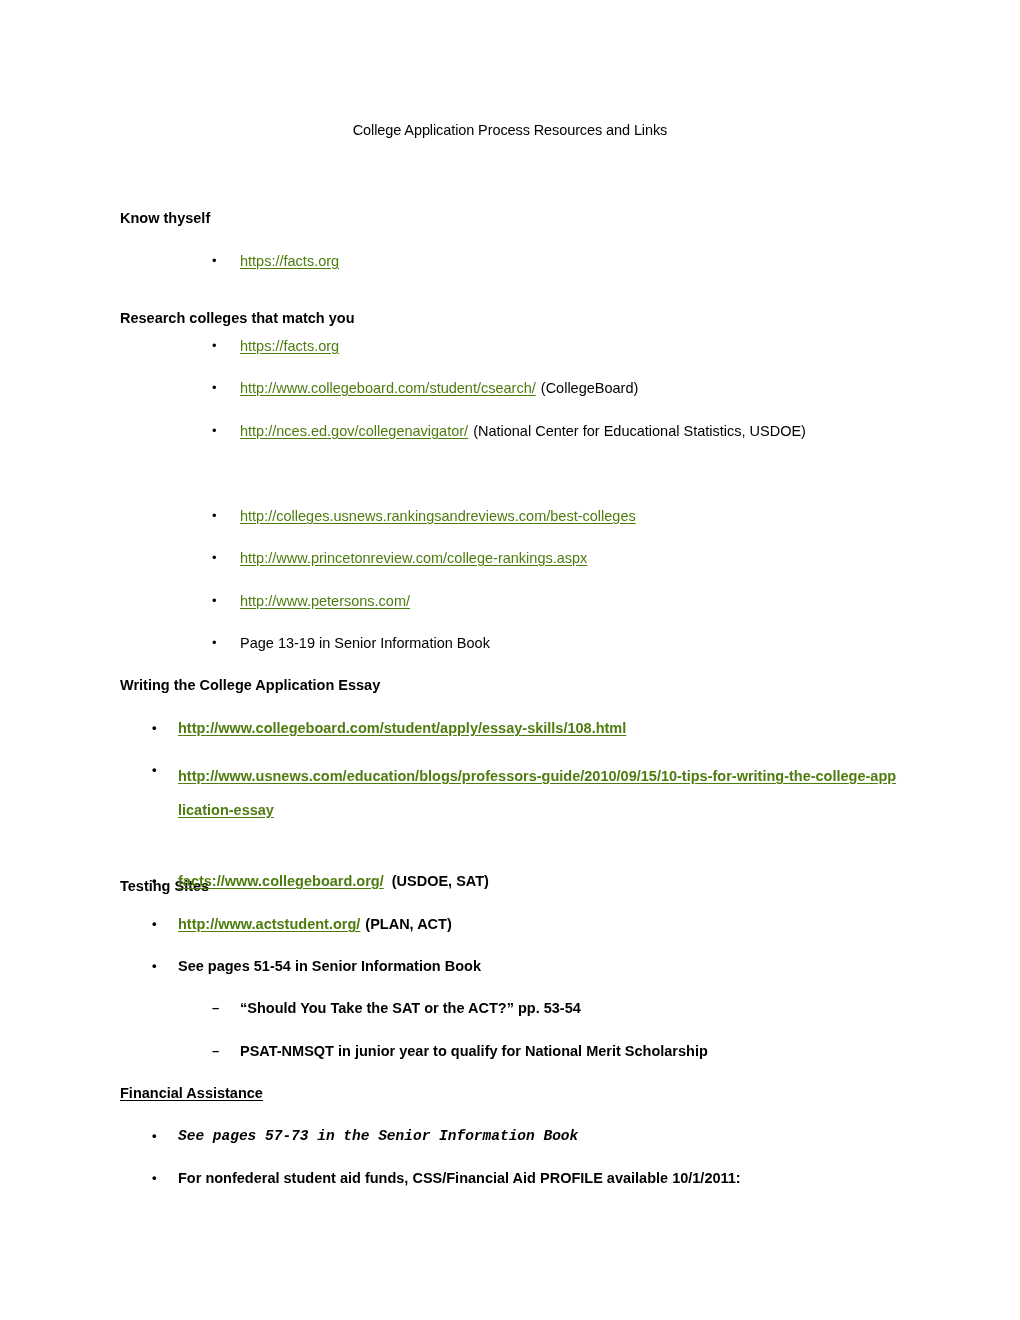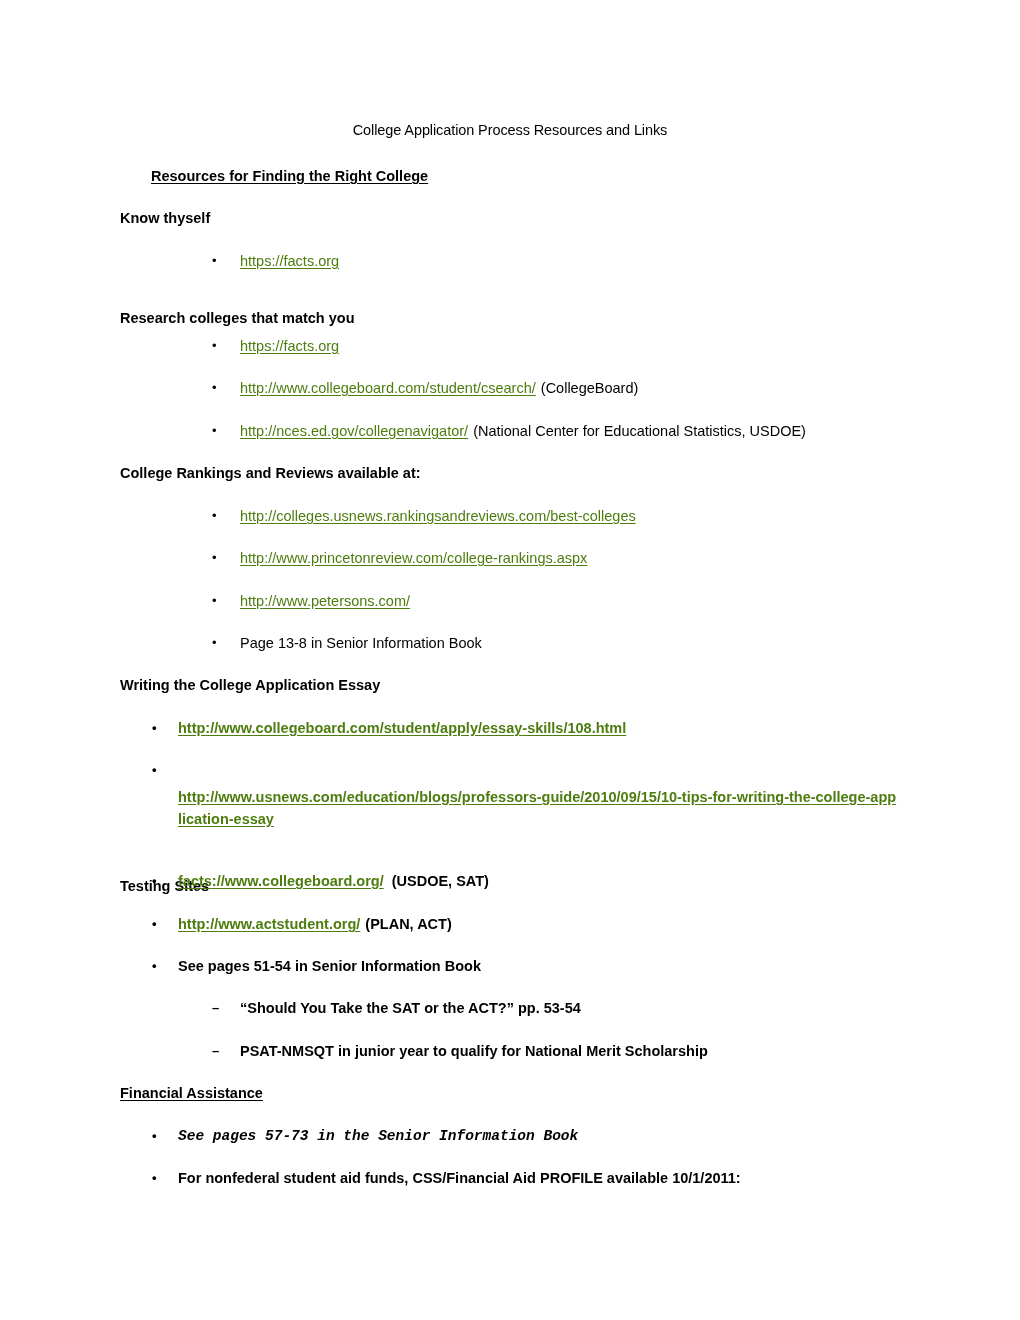--- a/index.html
+++ b/index.html
@@ -92,21 +92,20 @@
   .bi { font-weight: bold; font-style: italic; font-family: Liberation Mono, monospace; }
   .wrapline { white-space: normal; }
 </style>
 </head>
 <body>
 
 <div class="page">
 
   <div class="doc-title">College Application Process Resources and Links</div>
 
-  <div class="line heading heading-underline heading-indent" style="top:166px;">Resources for Finding the Right College</div>
 
   <div class="line heading" style="top:208px;">Know thyself</div>
 
   <div class="bullet-row lvl-a" style="top:250px;">
     <span class="bullet">•</span>
     <span class="btext"><a class="link" href="#">https://facts.org</a></span>
   </div>
 
   <div class="line heading" style="top:308px;">Research colleges that match you</div>
 
@@ -118,52 +117,51 @@
   <div class="bullet-row lvl-a" style="top:377px;">
     <span class="bullet">•</span>
     <span class="btext"><a class="link" href="#">http://www.collegeboard.com/student/csearch/</a><span style="margin-left:5px;">(CollegeBoard)</span></span>
   </div>
 
   <div class="bullet-row lvl-a" style="top:420px;">
     <span class="bullet">•</span>
     <span class="btext"><a class="link" href="#">http://nces.ed.gov/collegenavigator/</a><span style="margin-left:5px;">(National Center for Educational Statistics, USDOE)</span></span>
   </div>
 
-  <div class="line heading" style="top:463px;">College Rankings and Reviews available at:</div>
 
   <div class="bullet-row lvl-a" style="top:505px;">
     <span class="bullet">•</span>
     <span class="btext"><a class="link" href="#">http://colleges.usnews.rankingsandreviews.com/best-colleges</a></span>
   </div>
 
   <div class="bullet-row lvl-a" style="top:547px;">
     <span class="bullet">•</span>
     <span class="btext"><a class="link" href="#">http://www.princetonreview.com/college-rankings.aspx</a></span>
   </div>
 
   <div class="bullet-row lvl-a" style="top:590px;">
     <span class="bullet">•</span>
     <span class="btext"><a class="link" href="#">http://www.petersons.com/</a></span>
   </div>
 
   <div class="bullet-row lvl-a" style="top:632px;">
     <span class="bullet">•</span>
-    <span class="btext">Page 13-8 in Senior Information Book</span>
+    <span class="btext">Page 13-19 in Senior Information Book</span>
   </div>
 
   <div class="line heading" style="top:675px;">Writing the College Application Essay</div>
 
   <div class="bullet-row lvl-b" style="top:717px;">
     <span class="bullet b">•</span>
     <span class="btext"><a class="link bold" href="#">http://www.collegeboard.com/student/apply/essay-skills/108.html</a></span>
   </div>
 
   <div class="bullet-row lvl-b" style="top:759px; width:745px;">
     <span class="bullet b">•</span>
-    <span class="btext wrapline" style="line-height:22px;margin-top:27px;"><a class="link bold wrapline" href="#" style="word-break:break-all;">http://www.usnews.com/education/blogs/professors-guide/2010/09/15/10-tips-for-writing-the-college-application-essay</a></span>
+    <span class="btext wrapline" style="line-height:34px;"><a class="link bold wrapline" href="#" style="word-break:break-all;">http://www.usnews.com/education/blogs/professors-guide/2010/09/15/10-tips-for-writing-the-college-application-essay</a></span>
   </div>
 
   <div class="line heading" style="top:876px;">Testing Sites</div>
 
   <div class="bullet-row lvl-b" style="top:870px;">
     <span class="bullet b">•</span>
     <span class="btext"><a class="link bold" href="#">facts://www.collegeboard.org/</a><span class="b" style="margin-left:8px;">(USDOE, SAT)</span></span>
   </div>
 
   <div class="bullet-row lvl-b" style="top:913px;">

